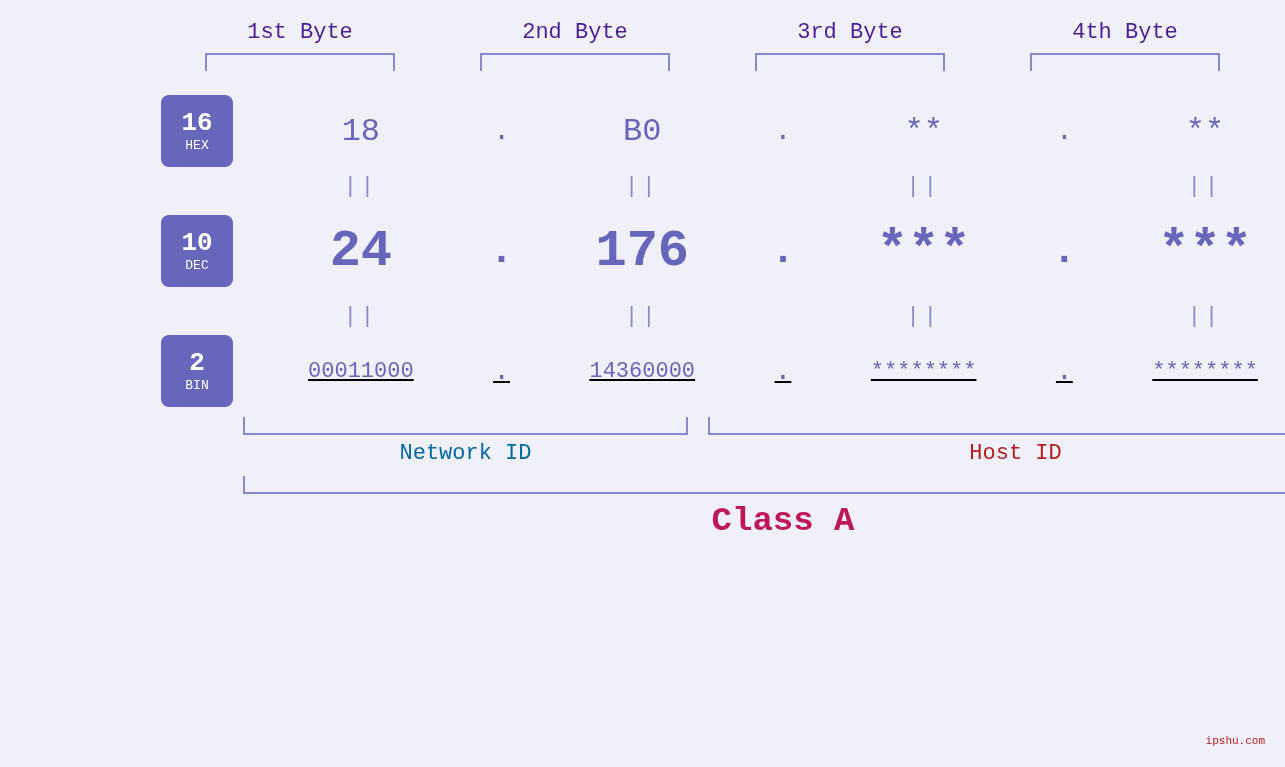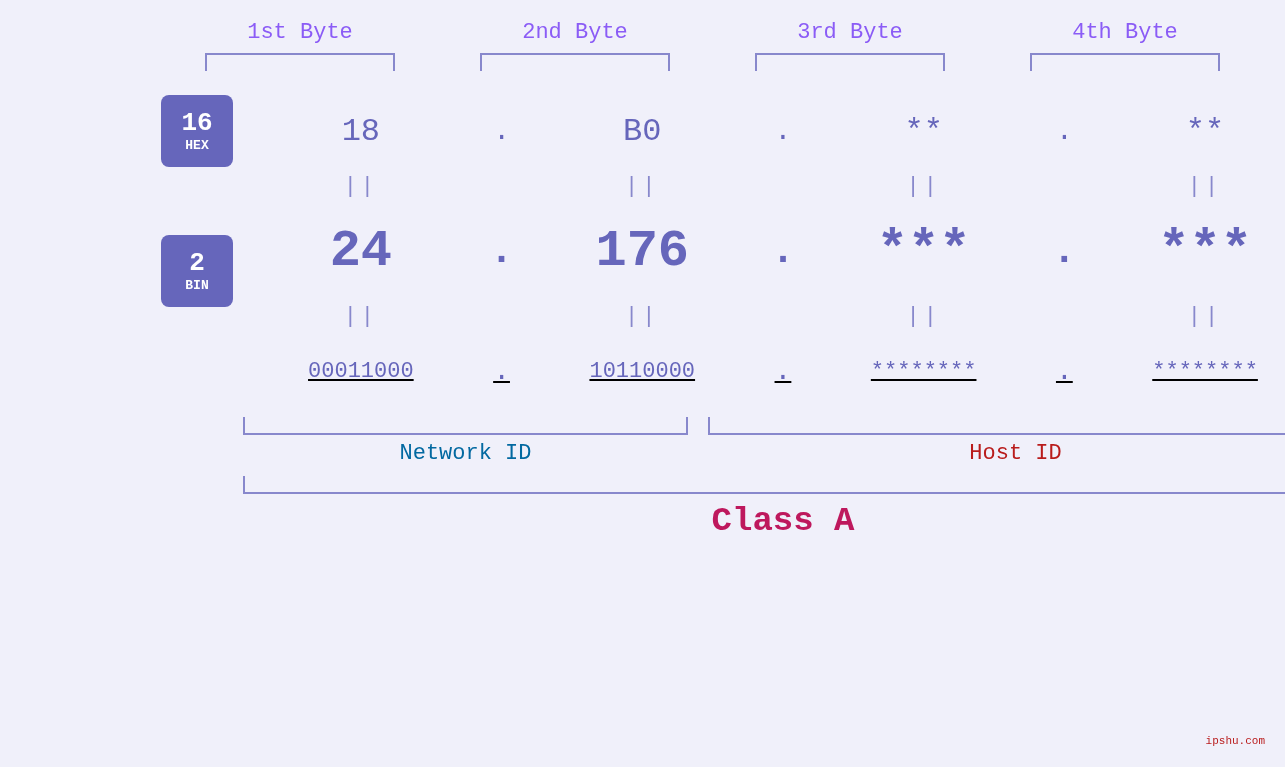--- a/index.html
+++ b/index.html
@@ -26,21 +26,21 @@
     
     .byte-headers {
       display: flex;
       margin-left: 140px;
       width: 1100px;
       justify-content: space-around;
       margin-bottom: 8px;
     }
 
     .byte-header {
-      color: #8b5cf6;
+      color: #4c1d95;
       font-size: 22px;
       font-family: 'Courier New', Courier, monospace;
       width: 220px;
       text-align: center;
     }
 
     
     .bracket-row {
       display: flex;
       margin-left: 140px;
@@ -71,21 +71,21 @@
     }
 
     .badge-num {
       font-size: 26px;
       font-weight: bold;
       line-height: 1.1;
     }
 
     .badge-label {
       font-size: 13px;
-      font-weight: bold;
+      font-weight: normal;
     }
 
     
     .value-row {
       display: flex;
       align-items: center;
       justify-content: space-around;
       width: 1100px;
       padding: 0 10px;
     }
@@ -221,20 +221,26 @@
   <div style="display:flex; width:1059px;">
 
     <div class="badges-wrapper">
       <div class="badge-wrapper-hex">
         <div class="badge">
           <span class="badge-num">16</span>
           <span class="badge-label">HEX</span>
         </div>
       </div>
       <div class="eq-spacer"></div>
+      <div class="badge-wrapper-dec">
+        <div class="badge">
+          <span class="badge-num">10</span>
+          <span class="badge-label">DEC</span>
+        </div>
+      </div>
       <div class="eq-spacer"></div>
       <div class="badge-wrapper-bin">
         <div class="badge">
           <span class="badge-num">2</span>
           <span class="badge-label">BIN</span>
         </div>
       </div>
     </div>
 
     <div style="display:flex; flex-direction:column; width:1100px;">
@@ -294,21 +300,21 @@
         <div style="width:30px;"></div>
         <div class="eq-cell">||</div>
       </div>
 
       <div class="value-row bin-row">
         <div class="cell">
           <span class="val bin-val">00011000</span>
         </div>
         <span class="dot">.</span>
         <div class="cell">
-          <span class="val bin-val">10110000</span>
+          <span class="val bin-val">14360000</span>
         </div>
         <span class="dot">.</span>
         <div class="cell">
           <span class="val bin-val">********</span>
         </div>
         <span class="dot">.</span>
         <div class="cell">
           <span class="val bin-val">********</span>
         </div>
       </div>

